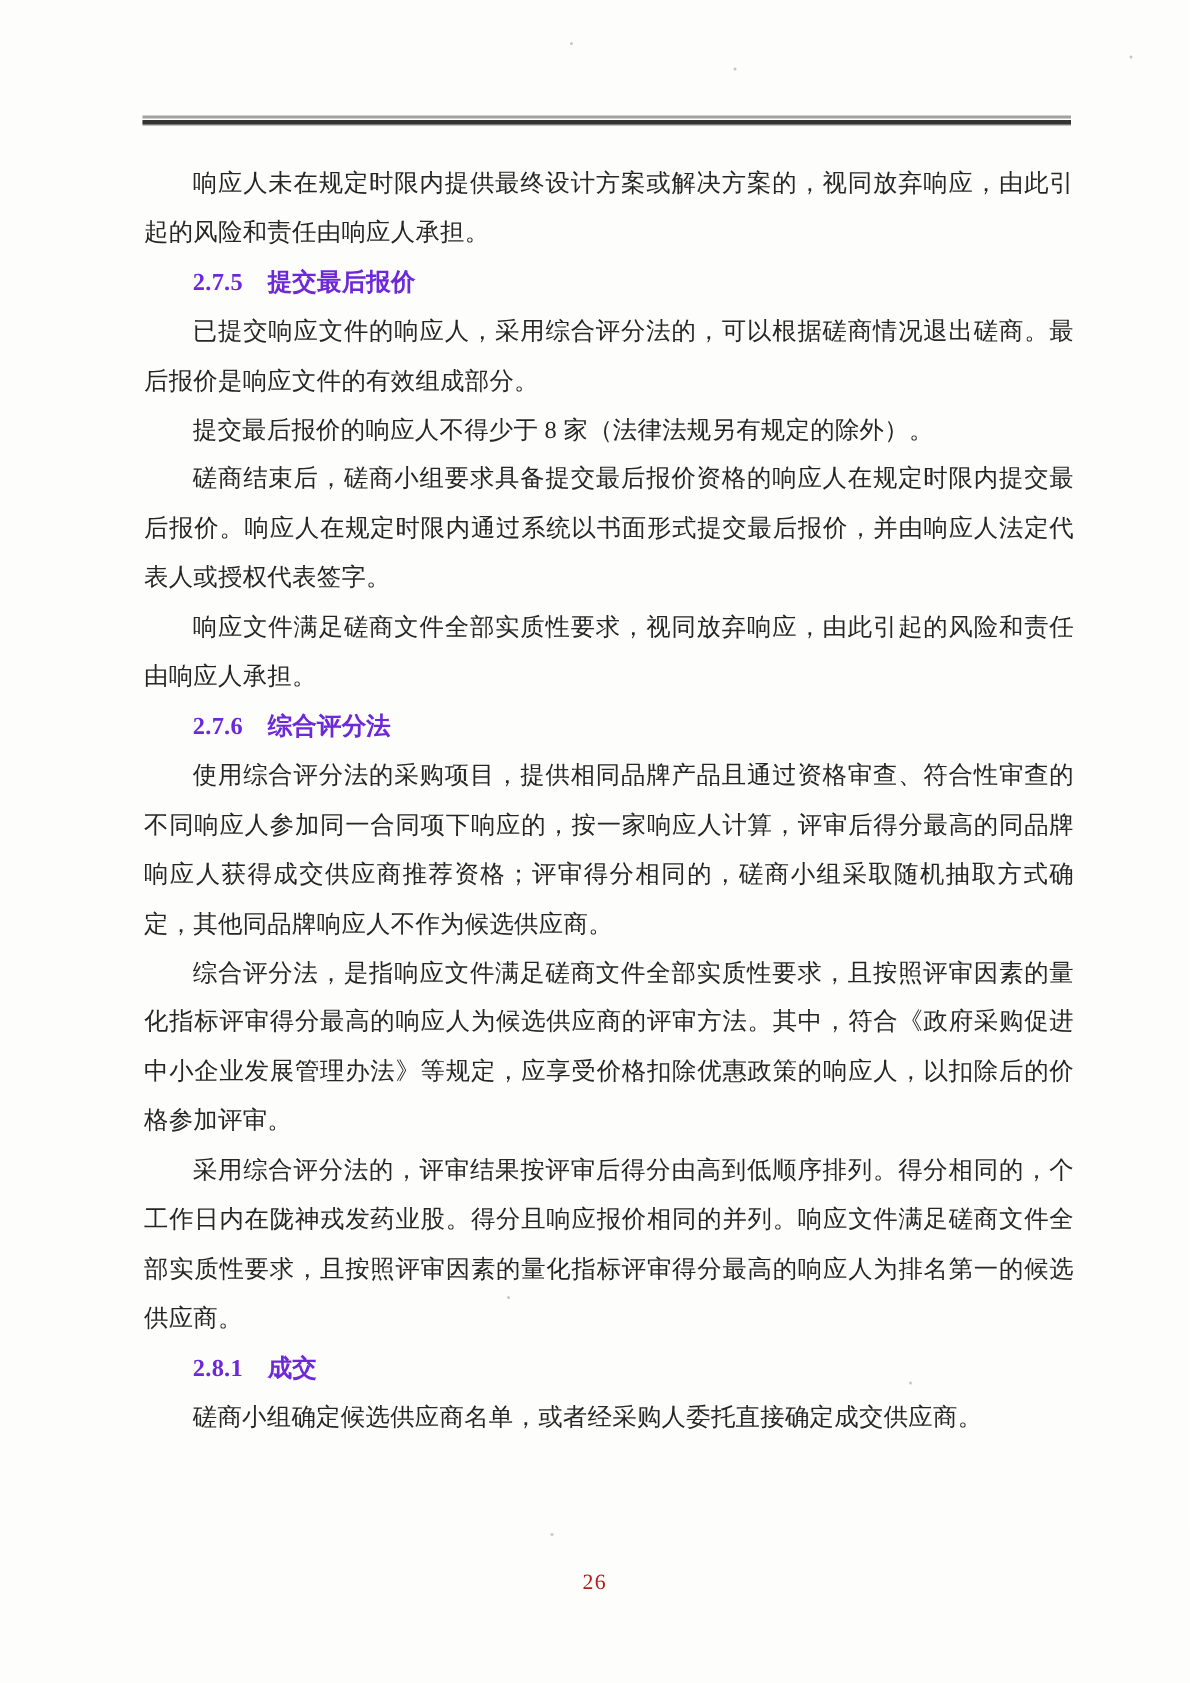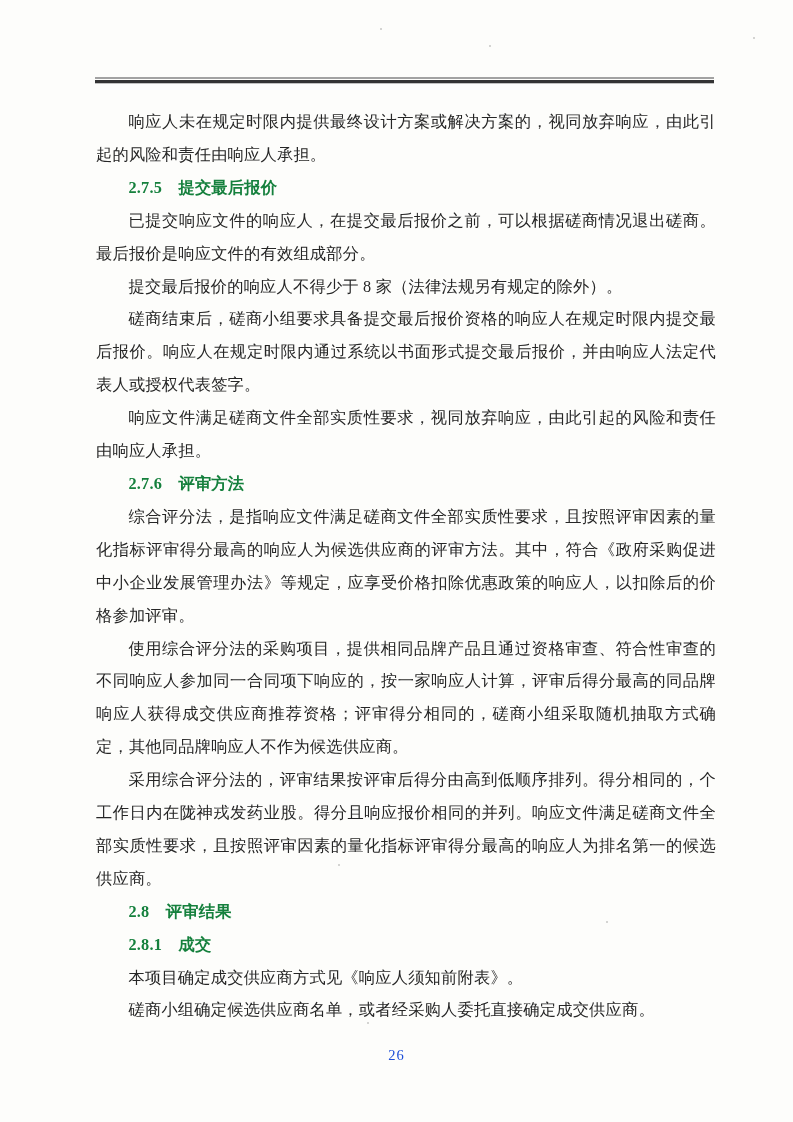--- a/index.html
+++ b/index.html
@@ -33,54 +33,52 @@
     text-align: justify;
     letter-spacing: 0.2px;
   }
   .doc-body p {
     margin: 0;
     text-indent: 2em;
     white-space: pre-wrap;
   }
   .doc-body p.heading {
     font-weight: bold;
-    color: #15803d;
+    color: #6d28d9;
   }
   .page-number {
     position: absolute; left: 0; top: 1047px; width: 793px;
     text-align: center;
-    font-size: 14.5px; color: #1d4ed8;
+    font-size: 14.5px; color: #b91c1c;
     letter-spacing: 1px;
   }
   .speck {
     position: absolute; background: #8f8f8f; border-radius: 50%;
     opacity: .5; width: 2px; height: 2px;
   }
 </style>
 </head>
 <body>
 
 <div class="page">
 
   <div class="header-rule"></div>
 
   <main class="doc-body">
       <p class="paragraph">响应人未在规定时限内提供最终设计方案或解决方案的，视同放弃响应，由此引起的风险和责任由响应人承担。</p>
       <p class="heading">2.7.5　提交最后报价</p>
-      <p class="paragraph">已提交响应文件的响应人，在提交最后报价之前，可以根据磋商情况退出磋商。最后报价是响应文件的有效组成部分。</p>
+      <p class="paragraph">已提交响应文件的响应人，采用综合评分法的，可以根据磋商情况退出磋商。最后报价是响应文件的有效组成部分。</p>
       <p class="paragraph">提交最后报价的响应人不得少于 8 家（法律法规另有规定的除外）。</p>
       <p class="paragraph">磋商结束后，磋商小组要求具备提交最后报价资格的响应人在规定时限内提交最后报价。响应人在规定时限内通过系统以书面形式提交最后报价，并由响应人法定代表人或授权代表签字。</p>
       <p class="paragraph">响应文件满足磋商文件全部实质性要求，视同放弃响应，由此引起的风险和责任由响应人承担。</p>
-      <p class="heading">2.7.6　评审方法</p>
+      <p class="heading">2.7.6　综合评分法</p>
+      <p class="paragraph">使用综合评分法的采购项目，提供相同品牌产品且通过资格审查、符合性审查的不同响应人参加同一合同项下响应的，按一家响应人计算，评审后得分最高的同品牌响应人获得成交供应商推荐资格；评审得分相同的，磋商小组采取随机抽取方式确定，其他同品牌响应人不作为候选供应商。</p>
       <p class="paragraph">综合评分法，是指响应文件满足磋商文件全部实质性要求，且按照评审因素的量化指标评审得分最高的响应人为候选供应商的评审方法。其中，符合《政府采购促进中小企业发展管理办法》等规定，应享受价格扣除优惠政策的响应人，以扣除后的价格参加评审。</p>
-      <p class="paragraph">使用综合评分法的采购项目，提供相同品牌产品且通过资格审查、符合性审查的不同响应人参加同一合同项下响应的，按一家响应人计算，评审后得分最高的同品牌响应人获得成交供应商推荐资格；评审得分相同的，磋商小组采取随机抽取方式确定，其他同品牌响应人不作为候选供应商。</p>
       <p class="paragraph">采用综合评分法的，评审结果按评审后得分由高到低顺序排列。得分相同的，个工作日内在陇神戎发药业股。得分且响应报价相同的并列。响应文件满足磋商文件全部实质性要求，且按照评审因素的量化指标评审得分最高的响应人为排名第一的候选供应商。</p>
-      <p class="heading">2.8　评审结果</p>
       <p class="heading">2.8.1　成交</p>
-      <p class="paragraph">本项目确定成交供应商方式见《响应人须知前附表》。</p>
       <p class="paragraph">磋商小组确定候选供应商名单，或者经采购人委托直接确定成交供应商。</p>
     </main>
 
   <div class="page-number">26</div>
 
   <div class="speck" style="left:380px; top:28px;"></div>
   <div class="speck" style="left:489px; top:45px;"></div>
   <div class="speck" style="left:753px; top:37px;"></div>
   <div class="speck" style="left:338px; top:864px;"></div>
   <div class="speck" style="left:606px; top:921px;"></div>

